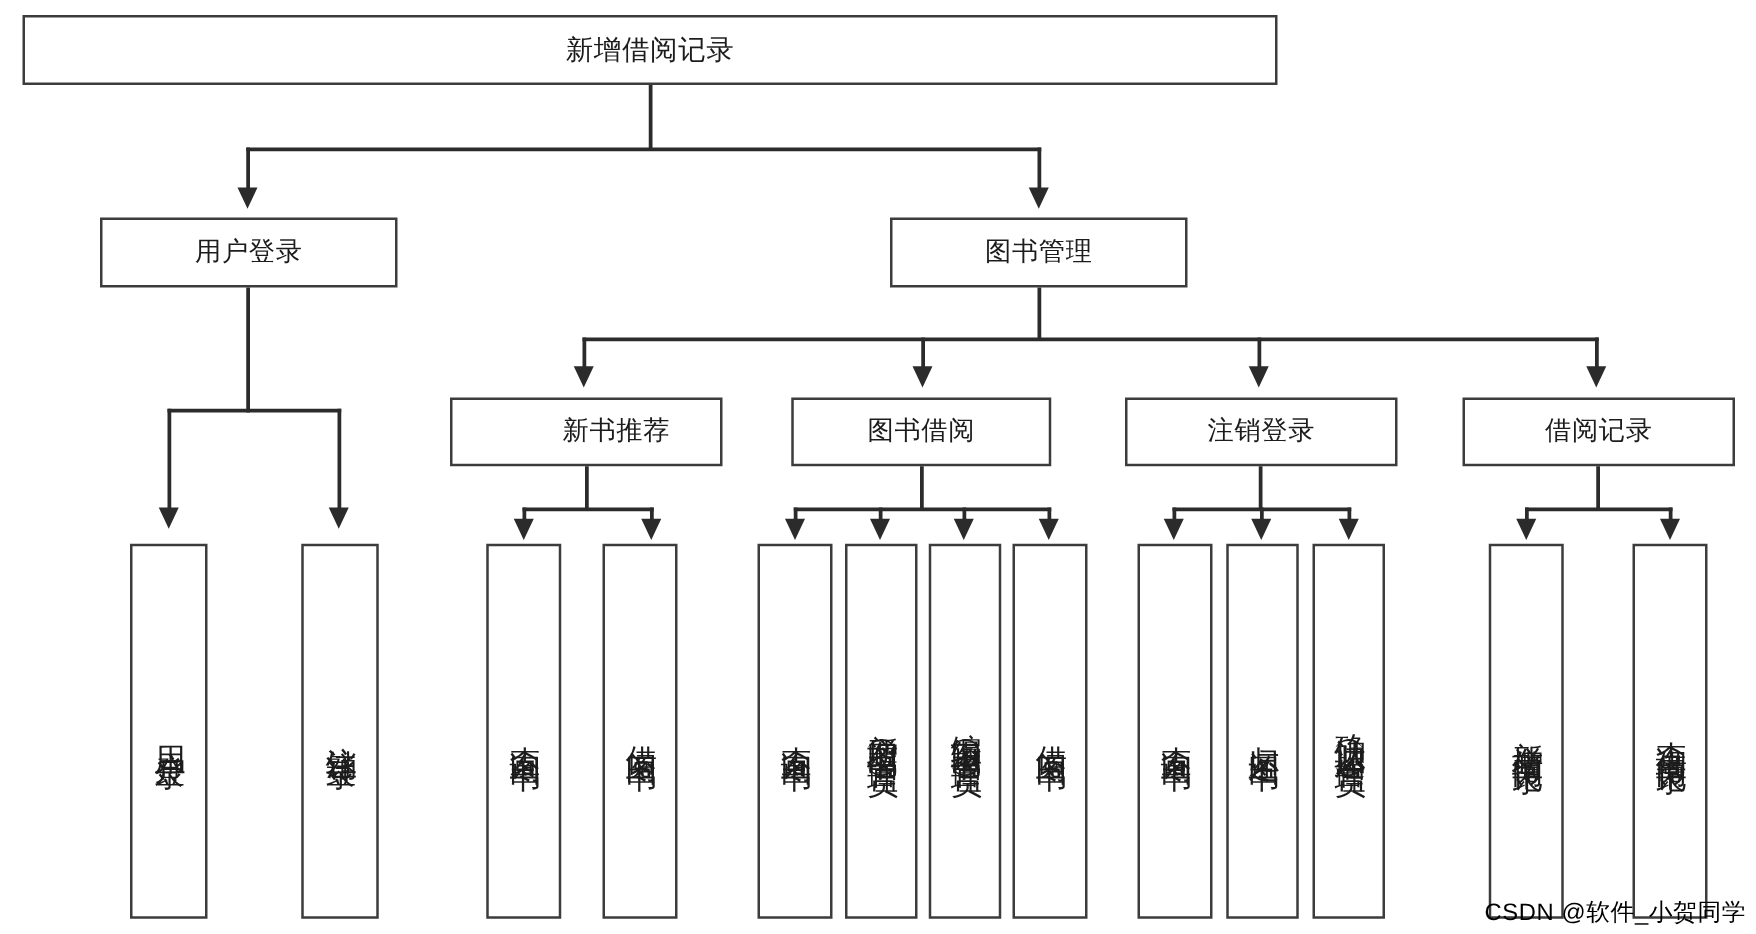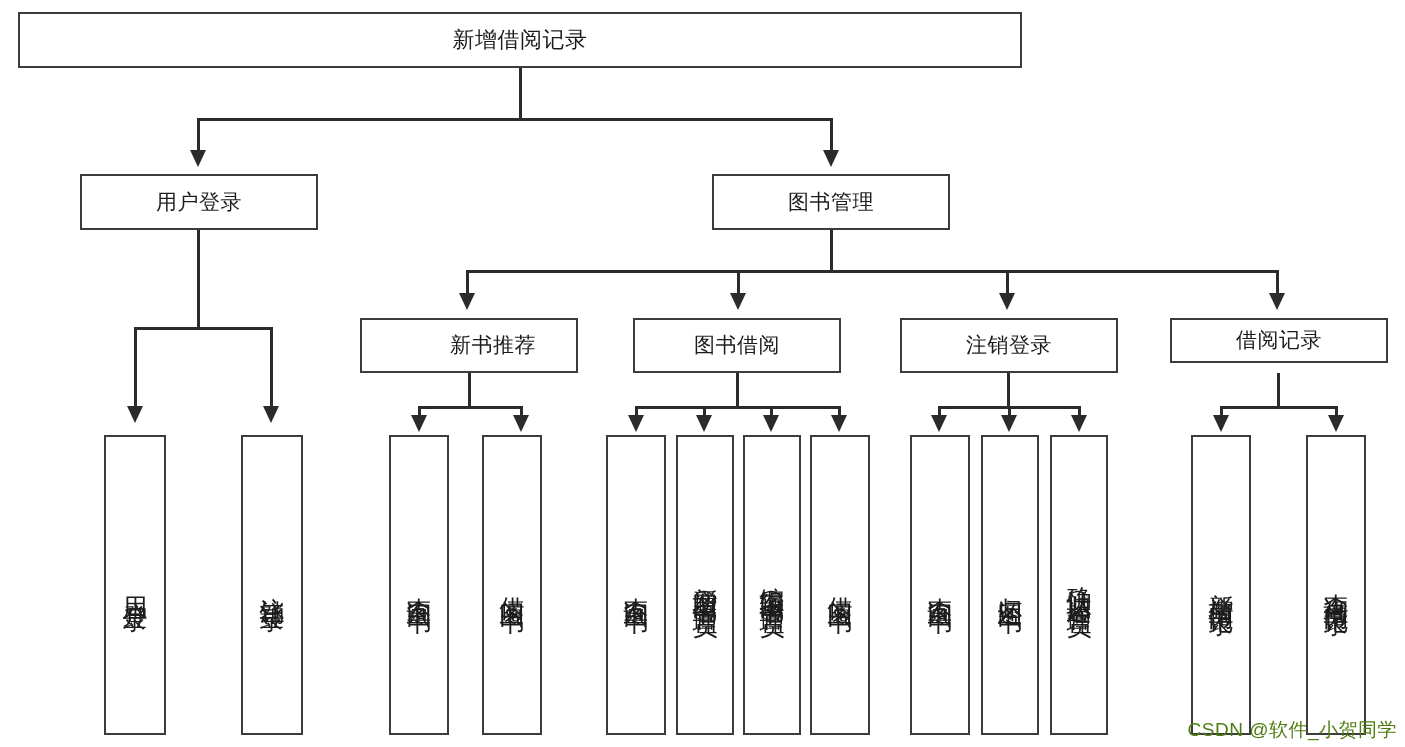--- a/index.html
+++ b/index.html
@@ -65,21 +65,21 @@
     border-right:8px solid transparent;
     border-top:17px solid #2b2b2b;
   }
 
   
   #watermark{
     position:absolute;
     right:8px;
     bottom:4px;
     font-size:19px;
-    color:#4d7c0f;
+    color:#000000;
     letter-spacing:0.5px;
     white-space:nowrap;
     pointer-events:none;
   }
 </style>
 </head>
 <body>
 
 <div id="canvas">
 
@@ -129,21 +129,21 @@
 
   <div class="node node-l3" style="left:360px;top:318px;width:218px;height:55px;padding-left:48px;">
     <span class="lbl">新书推荐</span>
   </div>
   <div class="node node-l3" style="left:633px;top:318px;width:208px;height:55px;">
     <span class="lbl">图书借阅</span>
   </div>
   <div class="node node-l3" style="left:900px;top:318px;width:218px;height:55px;">
     <span class="lbl">注销登录</span>
   </div>
-  <div class="node node-l3" style="left:1170px;top:318px;width:218px;height:45px;">
+  <div class="node node-l3" style="left:1170px;top:318px;width:218px;height:55px;">
     <span class="lbl">借阅记录</span>
   </div>
 
   <div class="edge edge-v" style="left:468px;top:373px;width:3px;height:35px;"></div>
   <div class="edge edge-h" style="left:418px;top:406px;width:105px;height:3px;"></div>
   <div class="edge edge-v" style="left:418px;top:406px;width:3px;height:12px;"></div>
   <div class="arrow" style="left:411px;top:415px;"></div>
   <div class="edge edge-v" style="left:520px;top:406px;width:3px;height:12px;"></div>
   <div class="arrow" style="left:513px;top:415px;"></div>
 

